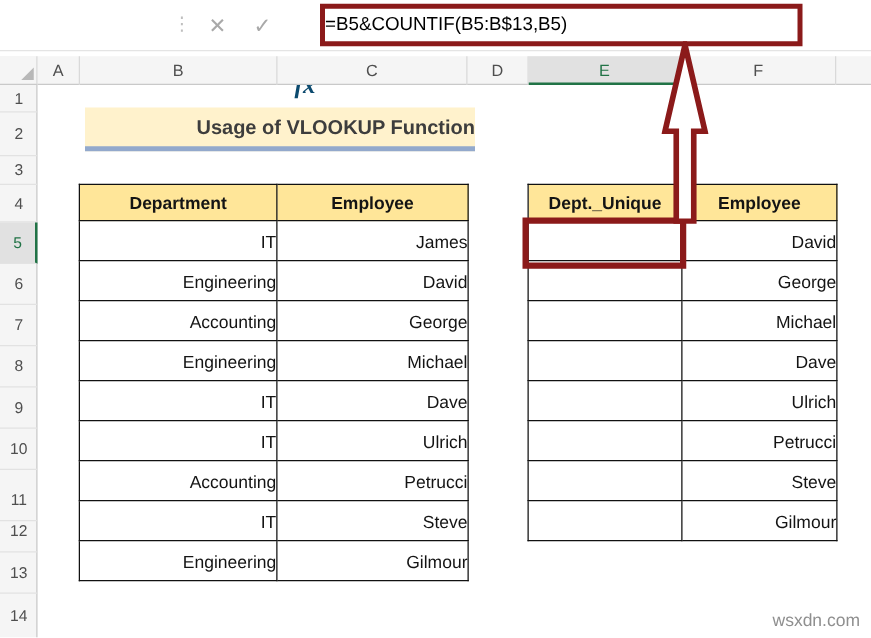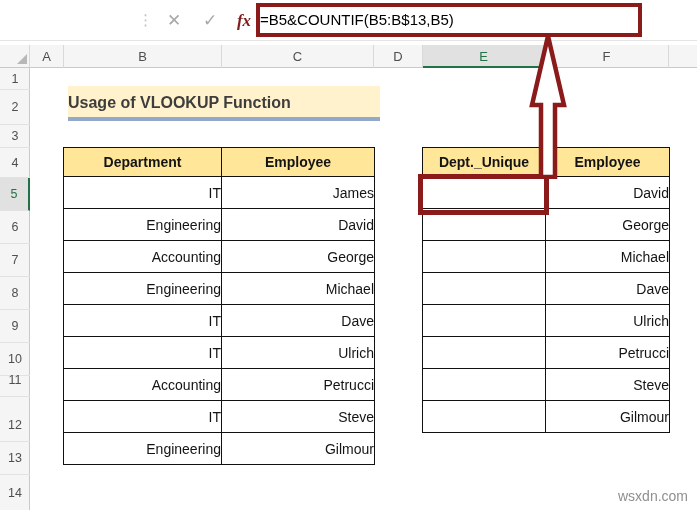--- a/index.html
+++ b/index.html
@@ -16,37 +16,37 @@
   #screen{position:relative;width:697px;height:510px;background:#fff;overflow:hidden;}
 
   
   .topbar{position:absolute;left:0;top:0;width:697px;height:41px;background:#fff;border-bottom:1px solid #e4e4e4;}
   .namebox{position:absolute;left:3px;top:5px;width:127px;height:30px;border:1px solid #d2d2d2;border-radius:3px;background:#fff;font-size:14px;color:#2b2b2b;line-height:28px;padding-left:9px;}
   .namebox .chev{position:absolute;right:7px;top:-3px;color:#6f6f6f;font-size:15px;}
   .dots{position:absolute;left:138px;top:11px;color:#bfbfbf;font-size:15px;line-height:18px;}
   .fbicon{position:absolute;top:0;height:41px;line-height:41px;text-align:center;width:28px;}
   .icon-x{left:160px;color:#a9a9a9;font-size:17px;}
   .icon-check{left:196px;color:#a9a9a9;font-size:17px;}
-  .icon-fx{left:230px;color:#7f1d1d;font-style:italic;font-family:"Liberation Serif",serif;font-size:17px;font-weight:bold;}
+  .icon-fx{left:230px;color:#0c4a6e;font-style:italic;font-family:"Liberation Serif",serif;font-size:20px;font-weight:bold;margin-top:48px;}
   .formula-box{position:absolute;left:256px;top:3px;width:386px;height:34px;border:4px solid var(--red);background:#fff;line-height:25px;font-size:15px;color:#000;white-space:nowrap;}
 
   
   .colhead-row{position:absolute;left:0;top:45px;width:697px;height:23px;background:var(--headbg);border-bottom:1px solid #c9c9c9;}
   .corner{position:absolute;left:0;top:45px;width:30px;height:23px;background:var(--headbg);border-right:1px solid var(--headline);border-bottom:1px solid #c9c9c9;}
   .corner .tri{position:absolute;right:2px;bottom:3px;width:0;height:0;border-bottom:10px solid #b8b8b8;border-left:10px solid transparent;}
   .colcell{position:absolute;top:0;height:23px;text-align:center;line-height:23px;font-size:13px;color:#4f4f4f;border-right:1px solid var(--headline);}
   .colcell.sel{background:#e1e1e1;color:var(--green);border-bottom:2px solid var(--green);}
 
   
   .rowhead-col{position:absolute;left:0;top:68px;width:30px;height:442px;background:var(--headbg);border-right:1px solid #c9c9c9;}
   .rowcell{position:absolute;left:0;width:30px;display:flex;align-items:center;justify-content:center;font-size:12.5px;color:#4f4f4f;border-bottom:1px solid #e2e2e2;}
   .rowcell.sel{background:#e1e1e1;color:var(--green);border-right:2px solid var(--green);}
 
   
-  .title-cell{position:absolute;left:68px;top:86px;width:312px;height:35px;background:var(--title-yellow);border-bottom:4px solid var(--title-underline);color:#3d3d3d;font-weight:bold;font-size:16px;text-align:left;line-height:34px;}
+  .title-cell{position:absolute;left:68px;top:86px;width:312px;height:35px;background:var(--title-yellow);border-bottom:4px solid var(--title-underline);color:#3d3d3d;font-weight:bold;font-size:16px;text-align:right;line-height:34px;}
 
   table.xt{position:absolute;border-collapse:collapse;table-layout:fixed;background:#fff;}
   table.xt th{background:var(--hdr-yellow);font-weight:bold;font-size:14px;color:#141414;height:29px;border:1px solid #111;padding:0;}
   table.xt td{font-size:14px;color:#141414;height:32px;border:1px solid #111;padding:0 0 0 6px;text-align:right;background:#fff;}
 
   .e5-box{position:absolute;left:418px;top:174px;width:131px;height:41px;border:5px solid var(--red);z-index:6;}
   .arrow{position:absolute;left:529px;top:33px;width:38px;height:146px;z-index:7;}
 
   .watermark{position:absolute;left:618px;top:488px;font-size:14px;color:#8f8f8f;}
 </style>
@@ -82,21 +82,21 @@
   <div class="rowcell" style="top:68px;height:22px;">1</div>
   <div class="rowcell" style="top:90px;height:35px;">2</div>
   <div class="rowcell" style="top:125px;height:23px;">3</div>
   <div class="rowcell" style="top:148px;height:30px;">4</div>
   <div class="rowcell sel" style="top:178px;height:33px;">5</div>
   <div class="rowcell" style="top:211px;height:33px;">6</div>
   <div class="rowcell" style="top:244px;height:33px;">7</div>
   <div class="rowcell" style="top:277px;height:33px;">8</div>
   <div class="rowcell" style="top:310px;height:33px;">9</div>
   <div class="rowcell" style="top:343px;height:33px;">10</div>
-  <div class="rowcell" style="top:364px;height:33px;">11</div>
+  <div class="rowcell" style="top:384px;height:33px;">11</div>
   <div class="rowcell" style="top:409px;height:33px;">12</div>
   <div class="rowcell" style="top:442px;height:33px;">13</div>
   <div class="rowcell" style="top:475px;height:35px;border-bottom:none;">14</div>
 
   <div class="title-cell">Usage of VLOOKUP Function</div>
 
   <table class="xt" style="left:63px;top:147px;width:311px;">
     <colgroup>
         <col style="width:158px">
         <col style="width:153px">

